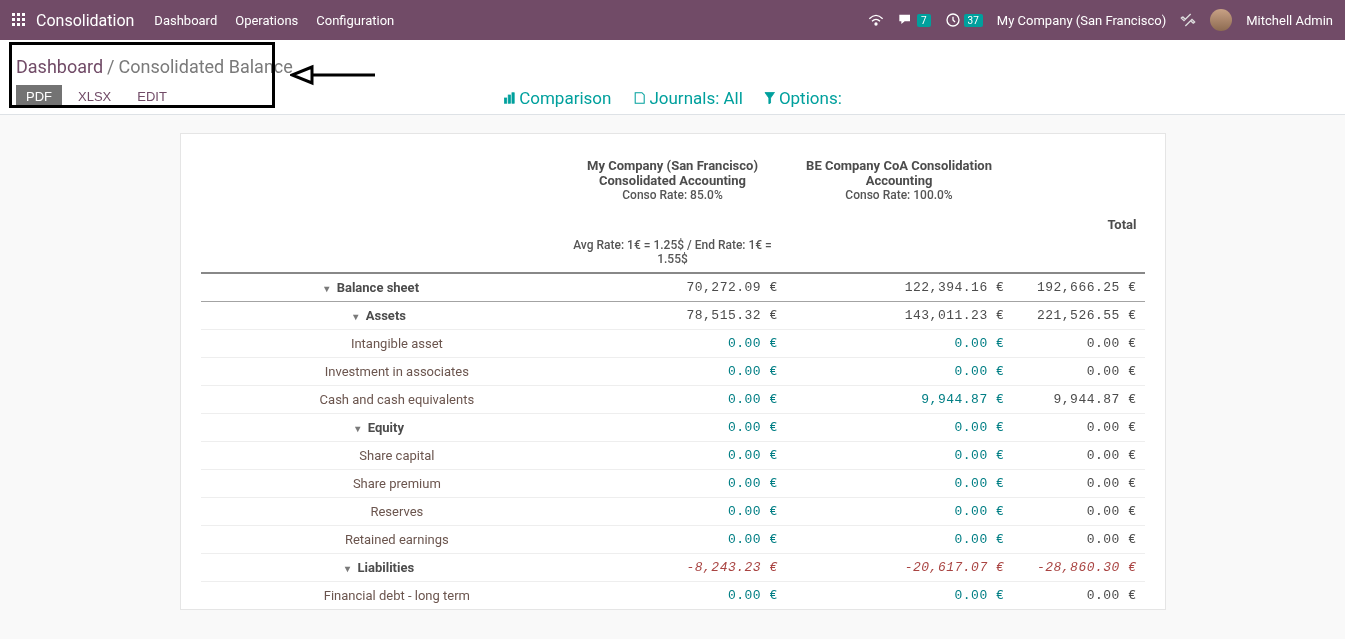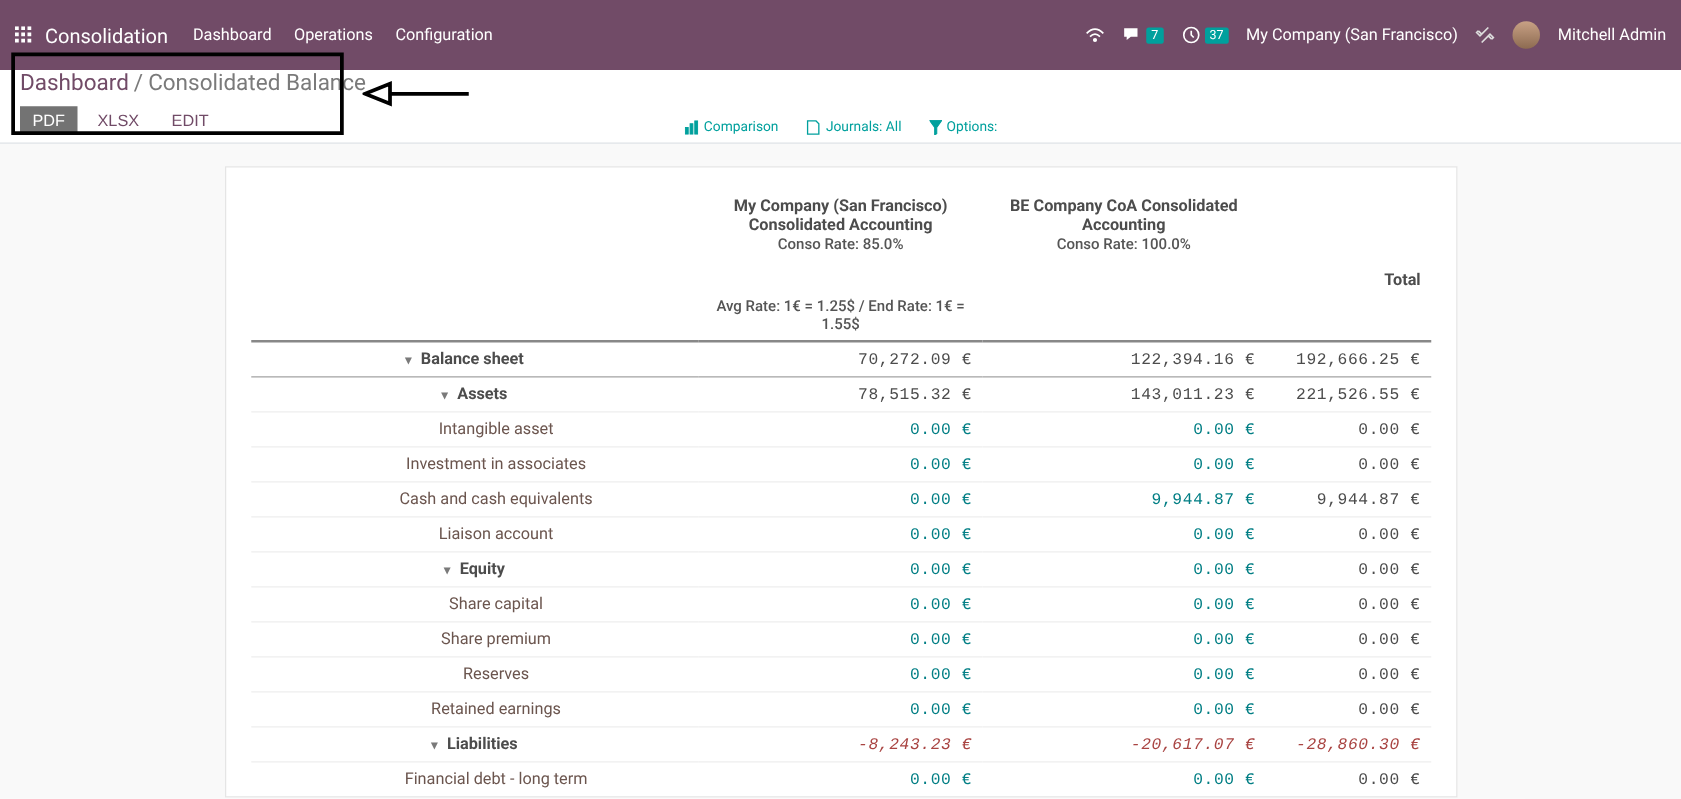--- a/index.html
+++ b/index.html
@@ -1,49 +1,49 @@
 <!DOCTYPE html>
 <html><head>
 <meta charset="utf-8">
 <style>
 * { box-sizing: border-box; margin: 0; padding: 0; }
 body { font-family: -apple-system, BlinkMacSystemFont, "Segoe UI", Roboto, "Helvetica Neue", Arial, sans-serif; font-size: 13px; color: #4c4c4c; background: #f9f9f9; width: 1345px; height: 639px; overflow: hidden; position: relative; }
 
 
-.navbar { background: #714B67; height: 56px; display: flex; align-items: center; padding: 0 12px; color: #fff; }
+.navbar { background: #714B67; height: 40px; display: flex; align-items: center; padding: 0 12px; color: #fff; }
 .navbar .apps-icon { margin-right: 10px; cursor: pointer; display: inline-flex; }
 .navbar .brand { font-size: 16px; margin-right: 20px; }
 .navbar .nav-menu { display: flex; gap: 18px; font-size: 13px; }
 .navbar .nav-menu span { cursor: pointer; }
 .navbar .spacer { flex: 1; }
 .navbar .right { display: flex; align-items: center; gap: 14px; }
 .navbar .icon { cursor: pointer; display: inline-flex; align-items: center; position: relative; }
 .navbar .badge { background: #00A09D; color: #fff; font-size: 10px; border-radius: 2px; padding: 1px 4px; margin-left: 3px; }
 .navbar .company { font-size: 13px; }
 .navbar .avatar { width: 22px; height: 22px; border-radius: 50%; background: linear-gradient(#c8a185,#8d6b51); display: inline-block; }
 .navbar .user { font-size: 13px; }
 
 
-.control-panel { background: #fff; border-bottom: 1px solid #dee2e6; padding: 0 16px 6px; position: relative; display:flex; flex-direction:column; gap:8px; }
+.control-panel { background: #fff; border-bottom: 1px solid #dee2e6; padding: 16px 16px 6px; position: relative; display:flex; flex-direction:column; gap:8px; }
 .breadcrumb { font-size: 18px; color: #7a7a7a; }
 .breadcrumb a { color: #714B67; text-decoration: none; }
 .breadcrumb .sep { margin: 0 4px; color:#7a7a7a; }
 .cp-buttons { display: flex; gap: 6px; }
 .cp-buttons .btn { padding: 4px 10px; font-size: 13px; cursor: pointer; border: none; background: transparent; color: #714B67; }
 .cp-buttons .btn.primary { background: #737373; color: #fff; border-radius:0; }
 .cp-buttons .btn:not(.primary) { color: #714B67; }
 
 
 .highlight-box { position: absolute; border: 3px solid #000; pointer-events:none; }
 
 
 .arrow-annot { position:absolute; }
 
 
-.options-bar { position:absolute; left:50%; transform:translateX(-50%); bottom:6px; display:flex; gap:22px; font-size:11px; color:#00A09D; }
+.options-bar { position:absolute; left:50%; transform:translateX(-50%); bottom:6px; display:flex; gap:22px; font-size:17px; color:#00A09D; }
 .options-bar .opt { display:inline-flex; align-items:center; gap:4px; cursor:pointer; }
 .options-bar .opt svg { stroke:#00A09D; fill:#00A09D; }
 
 
 .main { padding: 0 10px; height: calc(639px - 40px - 70px); overflow-y: scroll; }
 .sheet { background: #fff; width: 986px; margin: 18px auto 0; border: 1px solid #e5e5e5; padding: 18px 20px 0; }
 .tbl { width: 100%; border-collapse: collapse; table-layout: fixed; }
 .tbl th, .tbl td { padding: 6px 8px; font-size: 13px; }
 .tbl thead th { text-align: center; font-weight: 500; color:#4c4c4c; vertical-align:top; }
 .tbl thead th .hdr-title { font-weight:700; font-size:13px; }
@@ -184,21 +184,21 @@
       </colgroup>
       <thead>
         <tr>
           <th></th>
           <th>
             <div class="hdr-title">My Company (San Francisco) Consolidated Accounting</div>
             <div class="hdr-sub">Conso Rate: 85.0%</div>
             <div class="hdr-rates">Avg Rate: 1€ = 1.25$ / End Rate: 1€ = 1.55$</div>
           </th>
           <th>
-            <div class="hdr-title">BE Company CoA Consolidated Accounting</div>
+            <div class="hdr-title">BE Company CoA Consolidation Accounting</div>
             <div class="hdr-sub">Conso Rate: 100.0%</div>
           </th>
           <th class="total">Total</th>
         </tr>
       </thead>
       <tbody id="tbody">
       <tr class="indent-0 section first">
             <td class="label"><span class="caret"></span><span>Balance sheet</span></td>
             <td class="num">70,272.09 €</td>
             <td class="num">122,394.16 €</td>
@@ -221,26 +221,20 @@
             <td class="num link">0.00 €</td>
             <td class="num link">0.00 €</td>
             <td class="num">0.00 €</td>
           </tr>
           <tr class="indent-2">
             <td class="label"><span>Cash and cash equivalents</span></td>
             <td class="num link">0.00 €</td>
             <td class="num link">9,944.87 €</td>
             <td class="num">9,944.87 €</td>
           </tr>
-          <tr class="indent-2">
-            <td class="label"><span>Liaison account</span></td>
-            <td class="num link">0.00 €</td>
-            <td class="num link">0.00 €</td>
-            <td class="num">0.00 €</td>
-          </tr>
           <tr class="indent-1">
             <td class="label"><span class="caret"></span><span>Equity</span></td>
             <td class="num link">0.00 €</td>
             <td class="num link">0.00 €</td>
             <td class="num">0.00 €</td>
           </tr>
           <tr class="indent-2">
             <td class="label"><span>Share capital</span></td>
             <td class="num link">0.00 €</td>
             <td class="num link">0.00 €</td>

